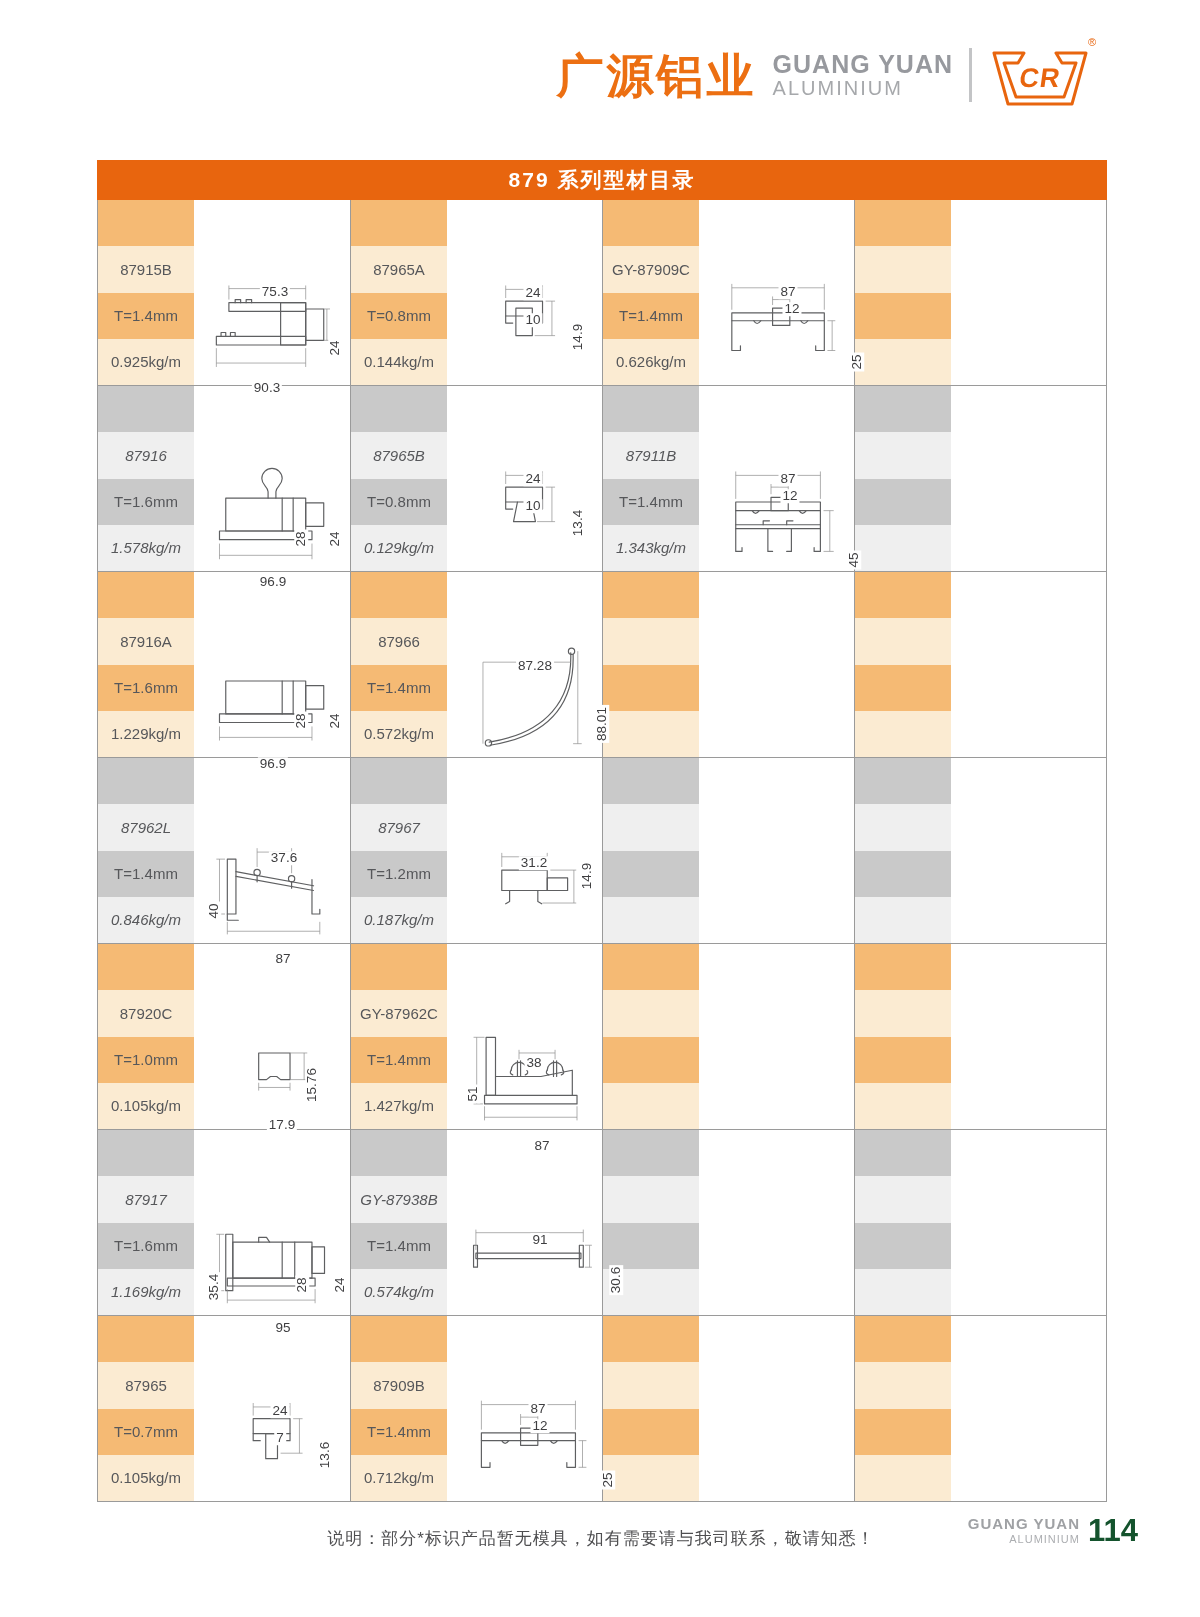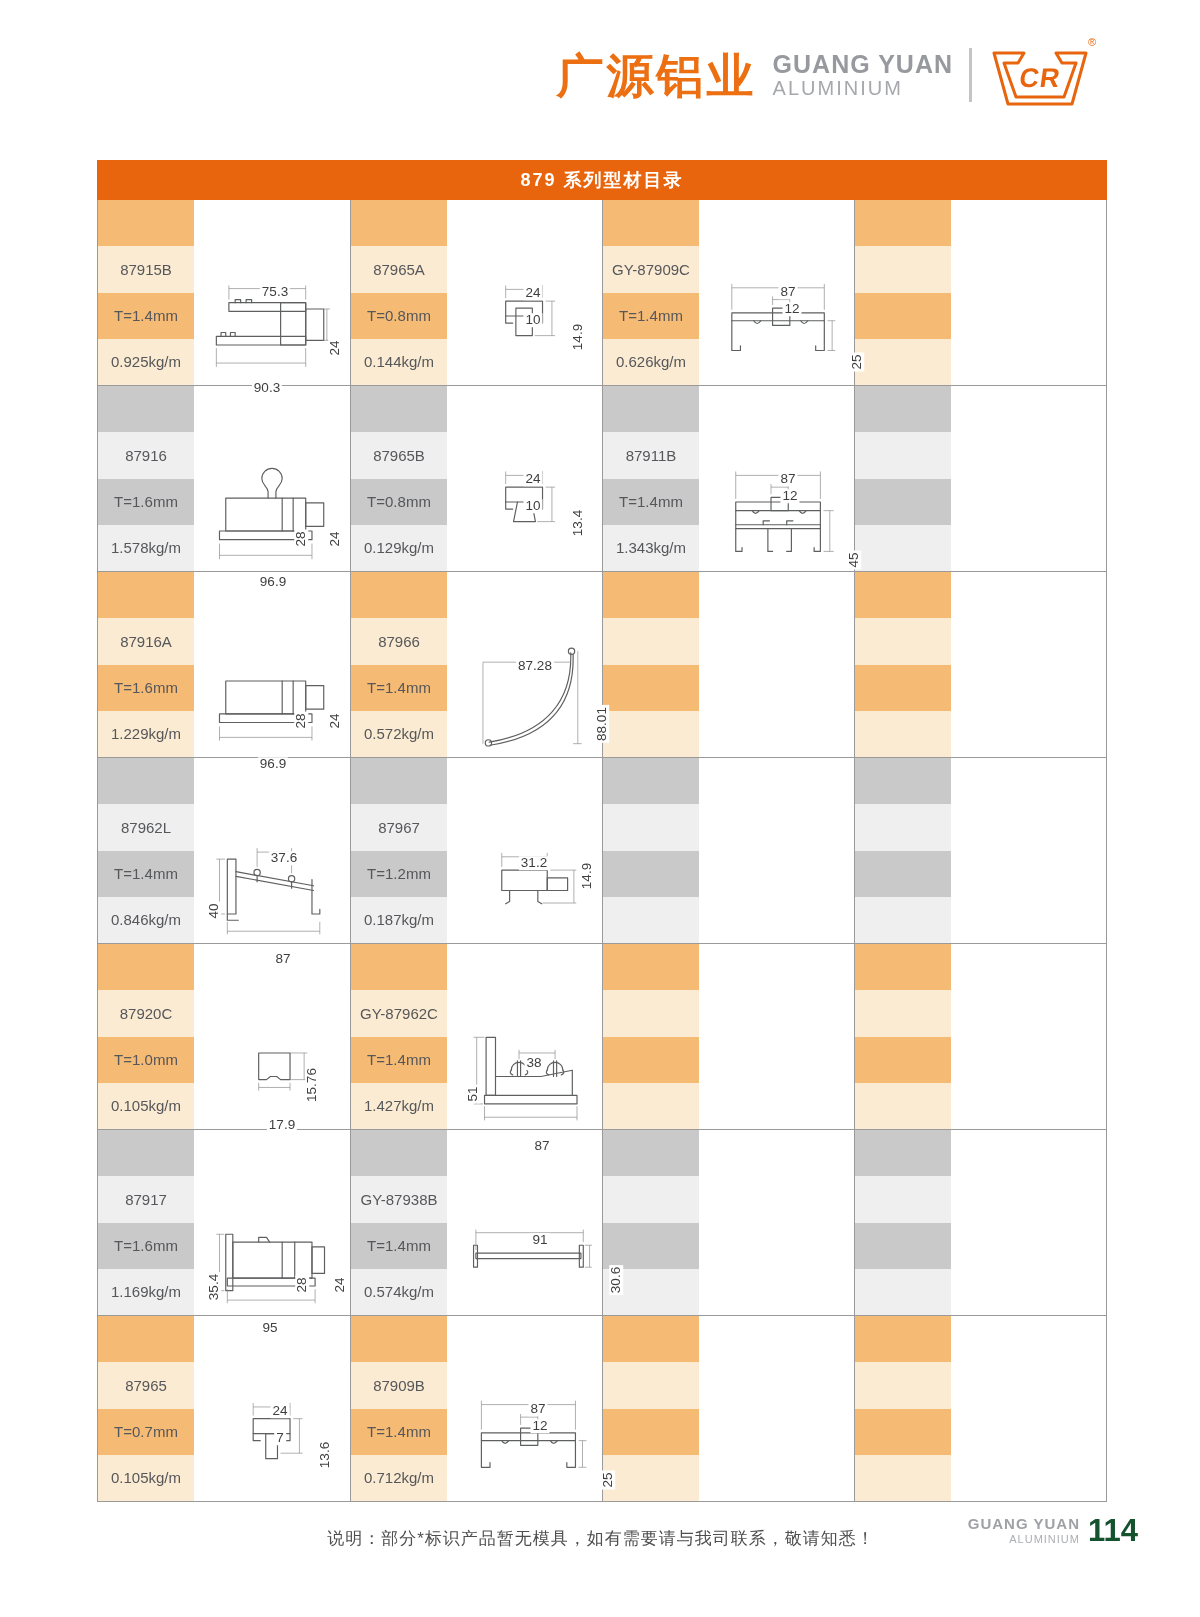--- a/index.html
+++ b/index.html
@@ -13,31 +13,31 @@
   .brand-en .l1{font-size:25px;font-weight:bold;color:#97999e;letter-spacing:1px;}
   .brand-en .l2{font-size:20px;color:#a6a8ab;letter-spacing:2px;}
   .hdr-div{width:3px;height:54px;background:#c3c4c6;}
   .logo-wrap{position:relative;width:104px;height:70px;}
   .logo-wrap svg{position:absolute;inset:0;}
   .logo-cr{position:absolute;left:50%;top:54%;transform:translate(-50%,-50%) skewX(-8deg);font-size:27px;font-weight:bold;color:#e8650e;letter-spacing:1px;}
   .logo-reg{position:absolute;right:-4px;top:-4px;font-size:11px;color:#e8650e;}
 
   
   .tbl{position:absolute;left:97px;top:160px;width:1008px;border:1px solid #9a9a9a;border-top:none;}
-  .titlebar{height:40px;background:#e8650e;color:#ffffff;font-size:18px;font-weight:bold;letter-spacing:2px;display:flex;align-items:center;justify-content:center;margin:0 -1px;}
+  .titlebar{height:40px;background:#e8650e;color:#ffffff;font-size:21px;font-weight:bold;letter-spacing:2px;display:flex;align-items:center;justify-content:center;margin:0 -1px;}
   .row{display:flex;height:185px;}
   .row + .row{border-top:1px solid #9a9a9a;}
   .pair{width:252px;display:flex;box-sizing:border-box;}
   .pair + .pair{border-left:1px solid #9a9a9a;}
   .labelcol{width:96px;display:flex;flex-direction:column;flex:none;}
   .stripe{flex:1;display:flex;align-items:center;justify-content:center;font-size:15px;color:#56575a;white-space:nowrap;}
   .row.orange .s1,.row.orange .s3{background:#f5ba74;}
   .row.orange .s2,.row.orange .s4{background:#fbebd2;}
   .row.gray .s1,.row.gray .s3{background:#c9c9c9;}
-  .row.gray .s2,.row.gray .s4{background:#efefef;}
+  .row.gray .s2,.row.gray .s4{background:#efefef;font-style:italic;}
   .drawing{flex:1;position:relative;background:#ffffff;margin-top:40px;}
   .drawing svg{position:absolute;inset:0;width:100%;height:100%;}
   .p{fill:none;stroke:#5e5f61;stroke-width:1.5;stroke-linejoin:round;stroke-linecap:round;}
   .d{fill:none;stroke:#8f8f8f;stroke-width:0.9;}
   .dim{position:absolute;font-size:13.5px;color:#3e3e40;background:#fff;padding:0 2px;transform:translate(-50%,-50%);white-space:nowrap;line-height:1;}
   .dim.v{transform:translate(-50%,-50%) rotate(-90deg);}
 
   
   .note{position:absolute;left:97px;top:1527px;width:1008px;text-align:center;font-size:17px;color:#4e4e50;letter-spacing:1px;}
   .pagenum-block{position:absolute;top:1515px;right:62px;display:flex;align-items:center;gap:8px;}
@@ -547,21 +547,21 @@
                 <line x1="26" y1="82" x2="16" y2="82"></line>
                 <line x1="26" y1="154" x2="16" y2="154"></line>
               <line x1="30" y1="166" x2="142" y2="166"></line>
                 <line x1="30" y1="152" x2="30" y2="170"></line>
                 <line x1="142" y1="152" x2="142" y2="170"></line>
             </g>
           </svg>
           <span class="dim v" style="left:20px;top:117px">35.4</span>
           <span class="dim v" style="left:108px;top:115px">28</span>
           <span class="dim v" style="left:146px;top:115px">24</span>
-          <span class="dim" style="left:76px;top:158px">95</span>
+          <span class="dim" style="left:89px;top:158px">95</span>
         </div>
       </div>
       <div class="pair">
         <div class="labelcol">
           <div class="stripe s1"></div>
           <div class="stripe s2">GY-87938B</div>
           <div class="stripe s3">T=1.4mm</div>
           <div class="stripe s4">0.574kg/m</div>
         </div>
         <div class="drawing">

